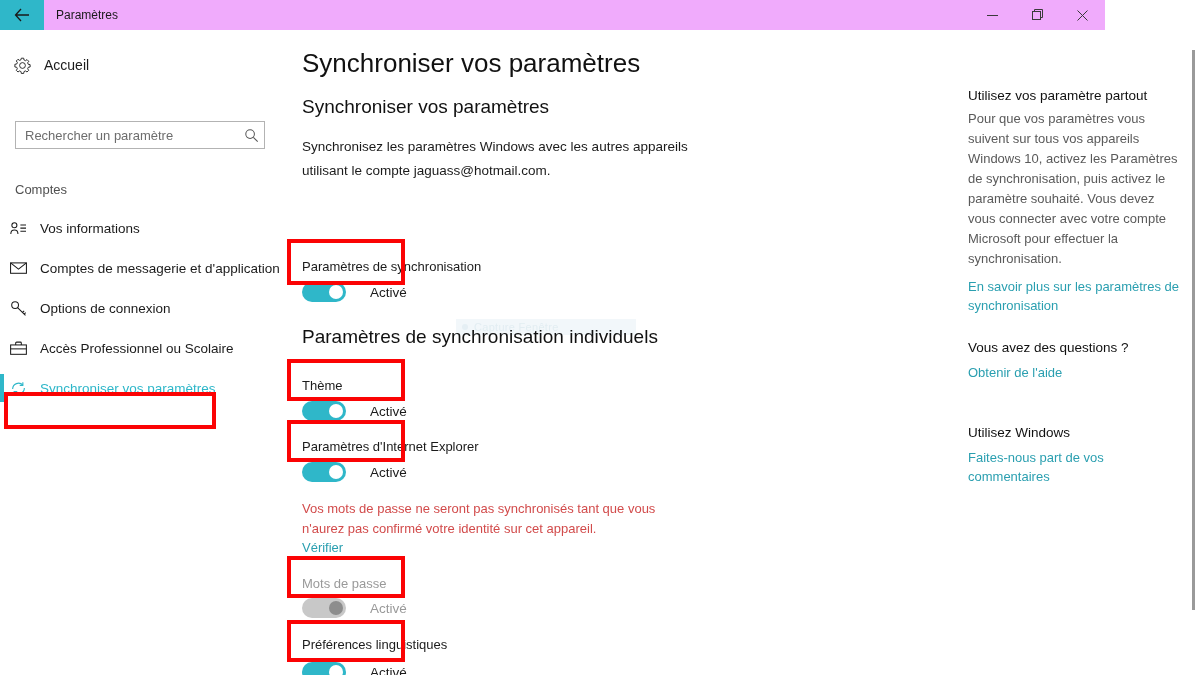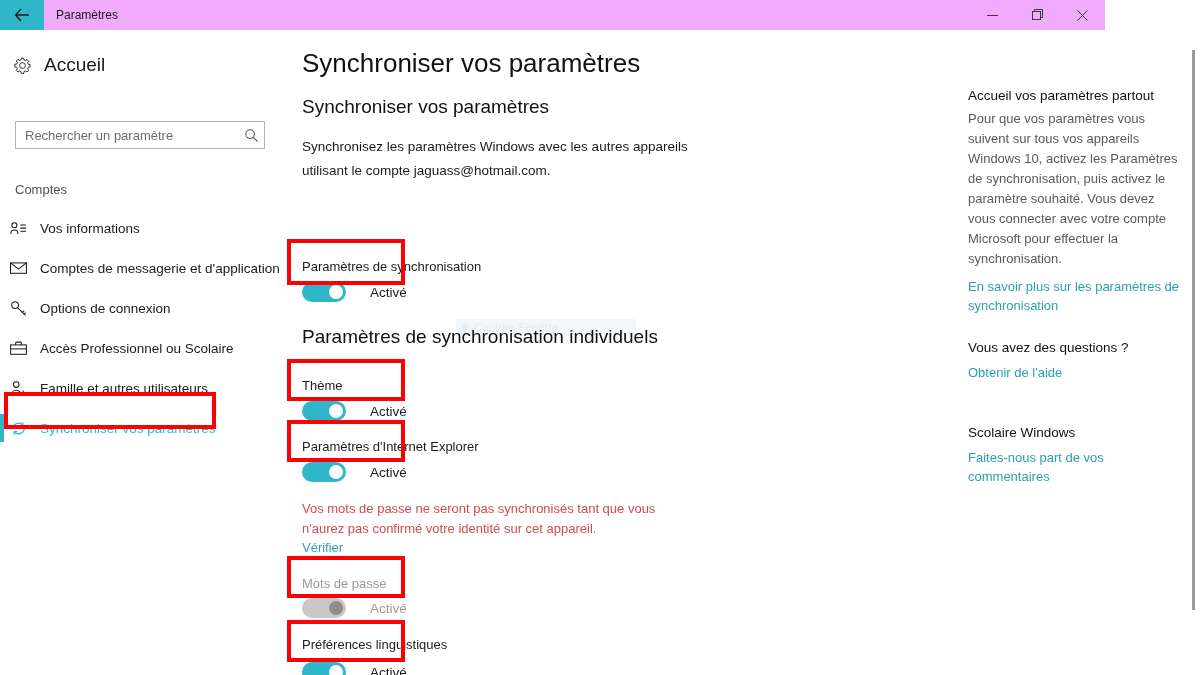--- a/index.html
+++ b/index.html
@@ -36,21 +36,21 @@
   
   .sidebar {
     position:absolute; left:0; top:30px; width:284px; height:645px;
     background:#ffffff;
   }
   .home-row {
     display:flex; align-items:center; height:34px; margin-top:18px; padding-left:14px;
     cursor:pointer;
   }
   .home-row .ic { width:26px; display:flex; align-items:center; color:#222; }
-  .home-row .lb { font-size:19px; color:#1b1b1b; margin-left:4px; }
+  .home-row .lb { font-size:14px; color:#1b1b1b; margin-left:4px; }
 
   .searchbox {
     position:absolute; left:15px; top:91px; width:250px; height:28px;
     border:1px solid #b3b3b3; background:#fff; display:flex; align-items:center;
   }
   .searchbox input {
     flex:1; border:0; outline:0; height:26px; padding:0 6px 0 9px;
     font-family:inherit; font-size:13px; color:#333; background:transparent;
   }
   .searchbox input::placeholder { color:#6d6d6d; }
@@ -244,30 +244,20 @@
         <span class="nic">
           <svg width="17" height="15" viewBox="0 0 18 16">
             <rect x="0.6" y="4.2" width="16.8" height="10" fill="none" stroke="currentColor" stroke-width="1.1"></rect>
             <path d="M6 4.2V2.2a1 1 0 011-1h4a1 1 0 011 1v2" fill="none" stroke="currentColor" stroke-width="1.1"></path>
             <path d="M0.6 8.4H17.4" stroke="currentColor" stroke-width="1.1"></path>
           </svg>
         </span>
         <span class="nlb">Accès Professionnel ou Scolaire</span>
       </div>
 
-      <div class="navitem">
-        <span class="nic">
-          <svg width="17" height="17" viewBox="0 0 18 18">
-            <circle cx="6.6" cy="4.8" r="3" fill="none" stroke="currentColor" stroke-width="1.1"></circle>
-            <path d="M1.6 16c0-3 2.2-5.2 5-5.2s5 2.2 5 5.2" fill="none" stroke="currentColor" stroke-width="1.1"></path>
-            <path d="M14 11.4V16 M11.7 13.7H16.3" stroke="currentColor" stroke-width="1.2"></path>
-          </svg>
-        </span>
-        <span class="nlb">Famille et autres utilisateurs</span>
-      </div>
 
       <div class="navitem selected">
         <span class="nic">
           <svg width="17" height="17" viewBox="0 0 18 18">
             <path d="M15.2 8.4a6.2 6.2 0 01-10.8 4.1" fill="none" stroke="currentColor" stroke-width="1.2"></path>
             <path d="M2.8 9.6A6.2 6.2 0 0113.6 5.5" fill="none" stroke="currentColor" stroke-width="1.2"></path>
             <path d="M13.6 2.4v3.3h-3.3" fill="none" stroke="currentColor" stroke-width="1.2"></path>
             <path d="M4.4 15.6v-3.3h3.3" fill="none" stroke="currentColor" stroke-width="1.2"></path>
           </svg>
         </span>
@@ -332,32 +322,32 @@
           <div class="knob"></div>
         </div>
       <span class="tlabel">Activé</span>
     </div>
 
   </div>
 
   <div class="rightpanel">
 
     <div class="rp-block" style="top:58px;">
-      <div class="rp-h">Accueil vos paramètres partout</div>
+      <div class="rp-h">Utilisez vos paramètre partout</div>
       <div class="rp-p">Pour que vos paramètres vous suivent sur tous vos appareils Windows 10, activez les Paramètres de synchronisation, puis activez le paramètre souhaité. Vous devez vous connecter avec votre compte Microsoft pour effectuer la synchronisation.</div>
       <a class="link rp-link" style="display:inline-block;margin-top:8px;">En savoir plus sur les paramètres de synchronisation</a>
     </div>
 
     <div class="rp-block" style="top:310px;">
       <div class="rp-h">Vous avez des questions ?</div>
       <a class="link rp-link" style="display:inline-block;margin-top:8px;">Obtenir de l'aide</a>
     </div>
 
     <div class="rp-block" style="top:395px;">
-      <div class="rp-h">Scolaire Windows</div>
+      <div class="rp-h">Utilisez Windows</div>
       <a class="link rp-link" style="display:inline-block;margin-top:8px;">Faites-nous part de vos commentaires</a>
     </div>
 
   </div>
 
   <div class="scrollbar">
     <div class="scrollthumb"></div>
   </div>
 
   <div class="redbox" style="left:4px;   top:392px; width:212px; height:37px;"></div>

